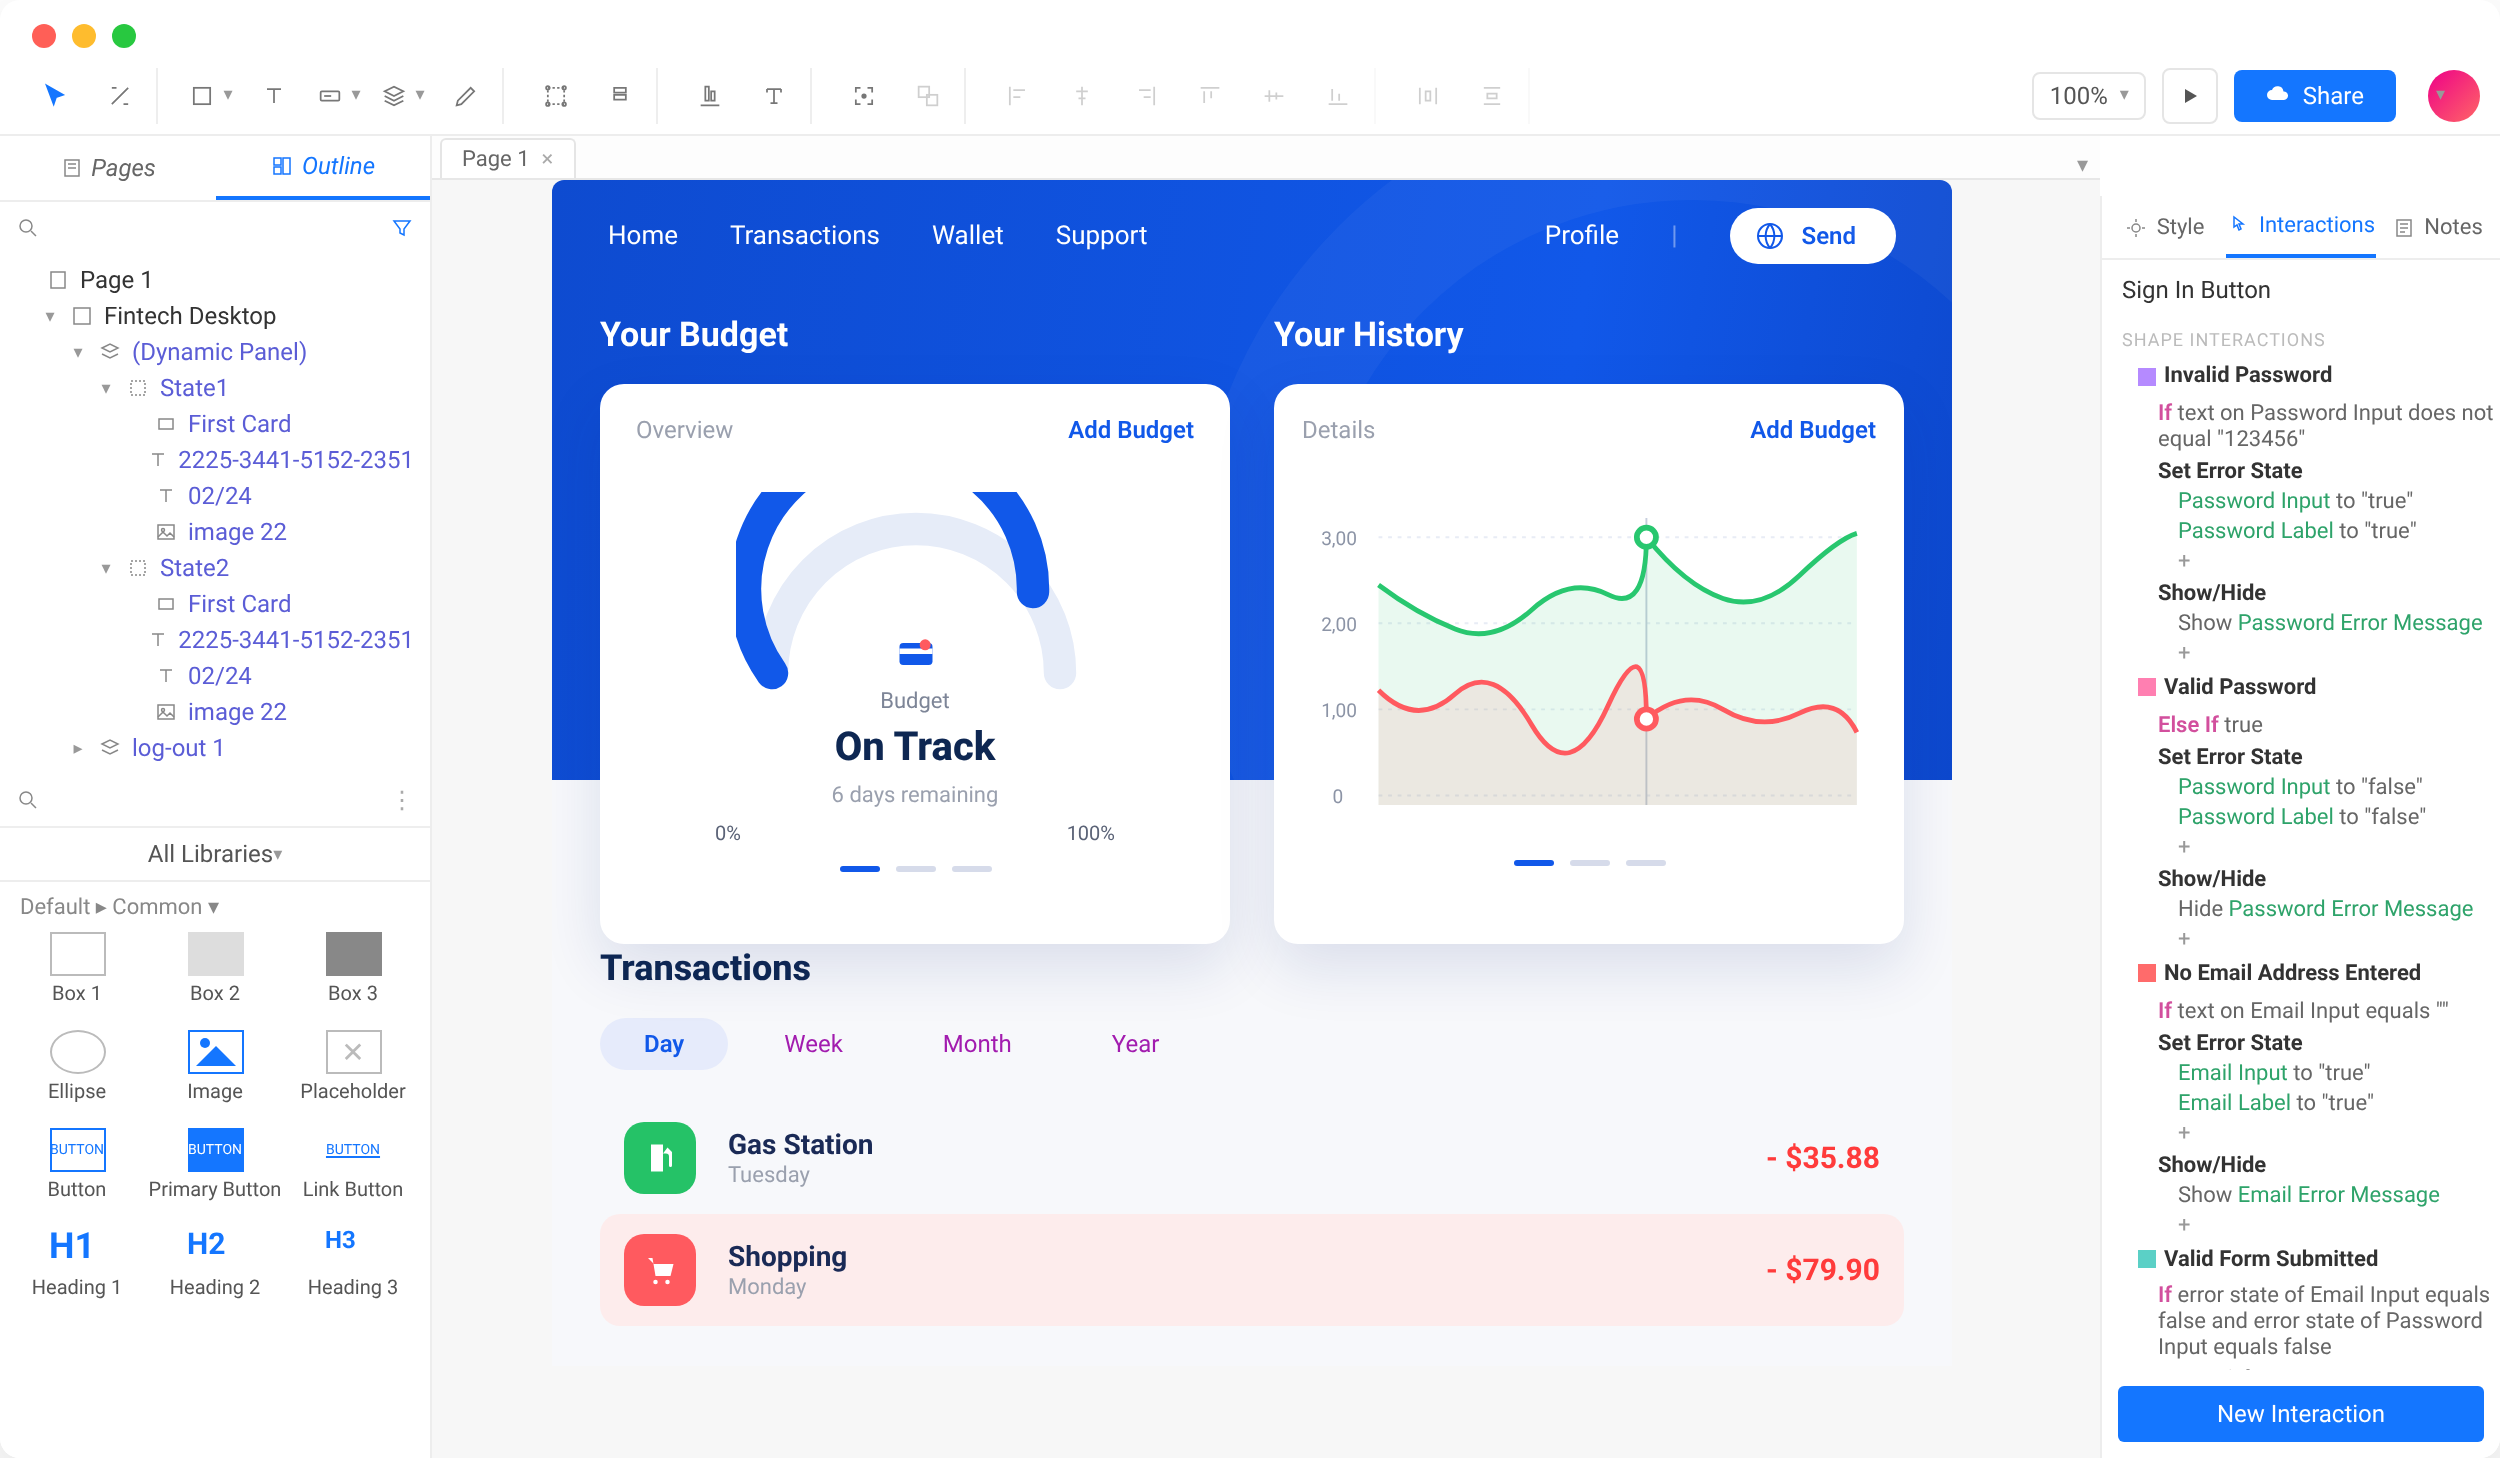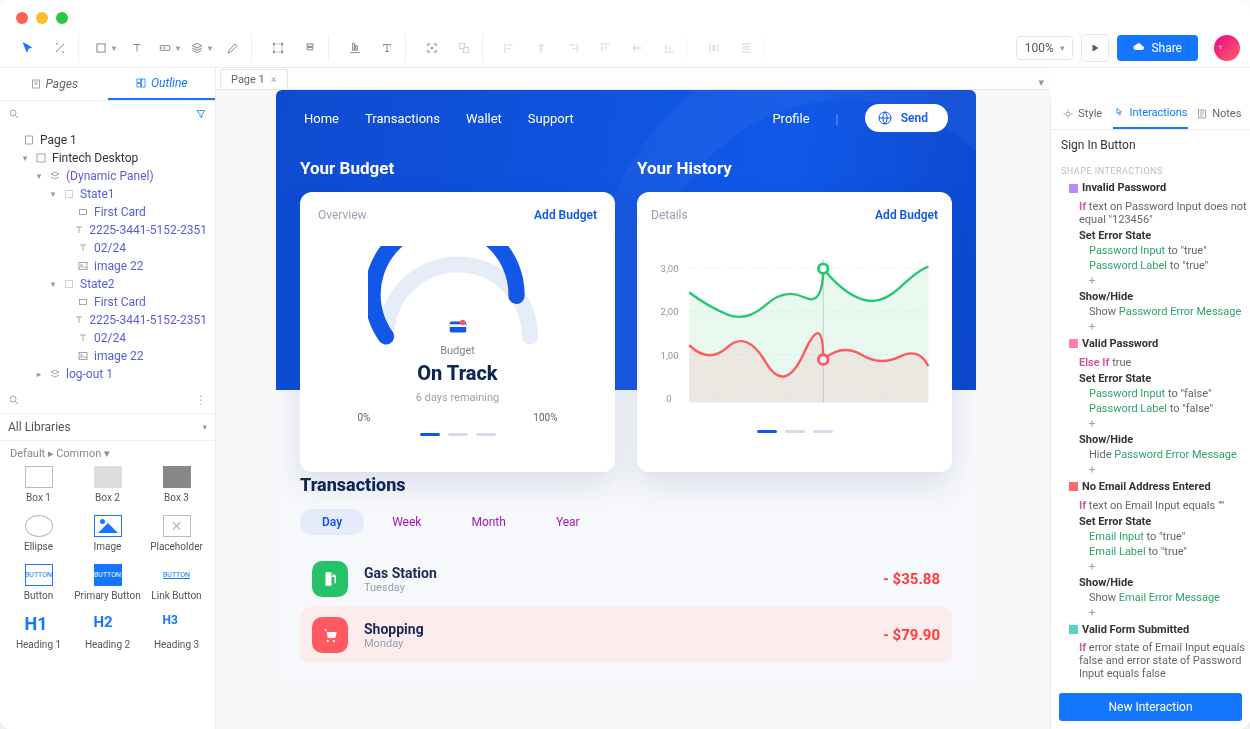--- a/index.html
+++ b/index.html
@@ -42,21 +42,21 @@
 .tree-row .ticon { width: 14px; display:flex; align-items:center; justify-content:center; color:#999; }
 .tree-row.purple { color: #5b5dd6; }
 .tree-row.purple .ticon { color: #7a7cf0; }
 .ind-1 { padding-left: 20px; } .ind-2 { padding-left: 34px; } .ind-3 { padding-left: 48px; } .ind-4 { padding-left: 62px; }
 
 .lp-bot-tabs { display:flex; border-top:1px solid #ededed; border-bottom:1px solid #ededed; }
 .lp-bot-tab { flex:1; text-align:center; padding:8px 0; font-size:12px; color:#666; cursor:pointer; display:flex;align-items:center;justify-content:center;gap:4px; }
 .lp-bot-tab.sel { color:#1476ff; border-bottom:2px solid #1476ff; }
 
 .lib-filter { padding:6px 8px; display:flex; align-items:center; justify-content:space-between; border-bottom:1px solid #ededed; font-size:12px; color:#555;}
-.lib-filter .sel-all { flex:1; display:flex; align-items:center; justify-content:space-between; cursor:pointer; }
+.lib-filter .sel-all { flex:1; display:flex; align-items:center; justify-content:center; cursor:pointer; }
 .lib-section { font-size:11px; color:#888; padding:6px 10px 2px; }
 .lib-grid { display:grid; grid-template-columns: repeat(3,1fr); gap:4px 0; padding: 0 4px 8px; }
 .lib-item { display:flex; flex-direction:column; align-items:center; gap:4px; font-size:10px; color:#555; cursor:pointer; padding: 4px 0; }
 .lib-shape { width:28px; height:22px; border:1px solid #bbb; background:#fff; }
 .lib-shape.box2 { background:#ddd; border:none; } .lib-shape.box3 { background:#888; border:none; }
 .lib-shape.ell { border-radius:50%; }
 .lib-shape.img { border:1px solid #1476ff; position:relative; }
 .lib-shape.img::after { content:''; position:absolute; left:3px; bottom:3px; width:0;height:0; border-left:10px solid transparent; border-right:10px solid transparent; border-bottom:10px solid #1476ff;}
 .lib-shape.img::before { content:''; position:absolute; top:3px; left:5px; width:5px;height:5px;border-radius:50%;background:#1476ff;}
 .lib-shape.ph { position:relative; }

